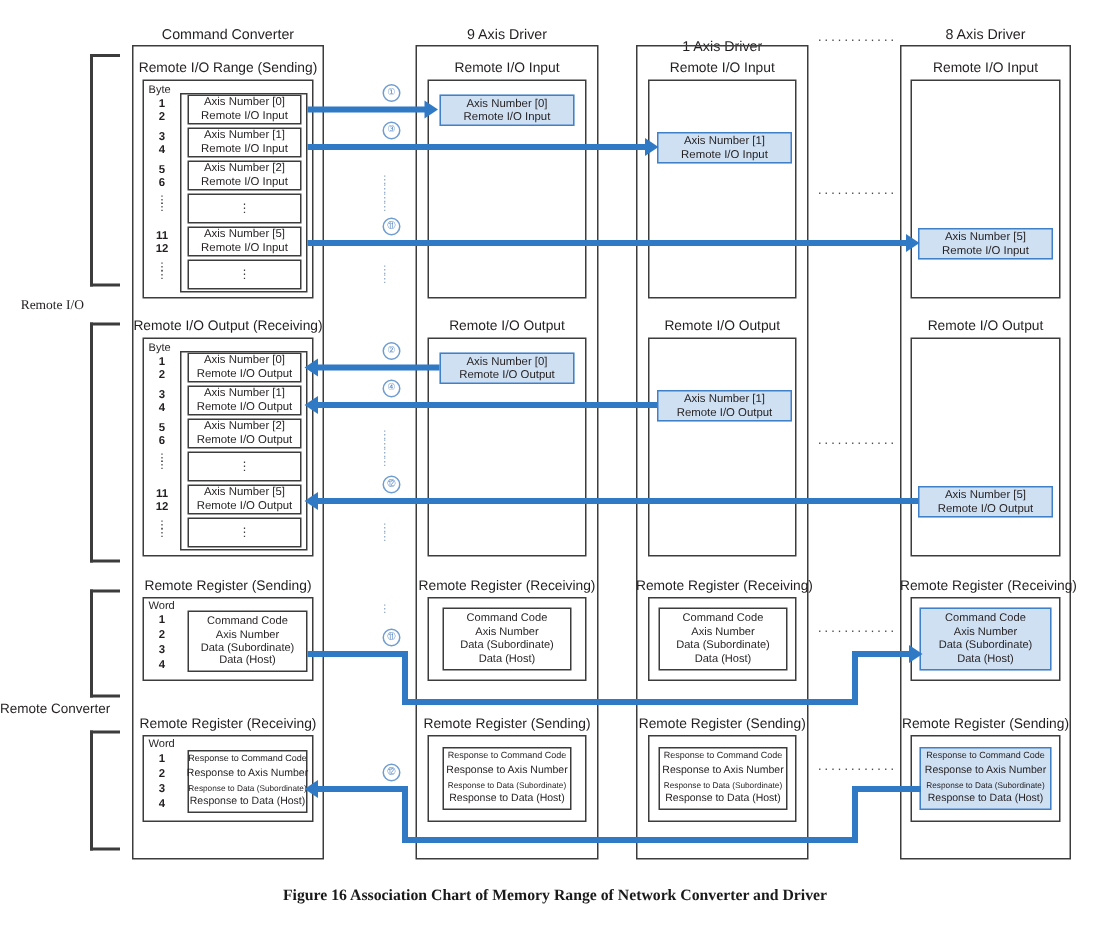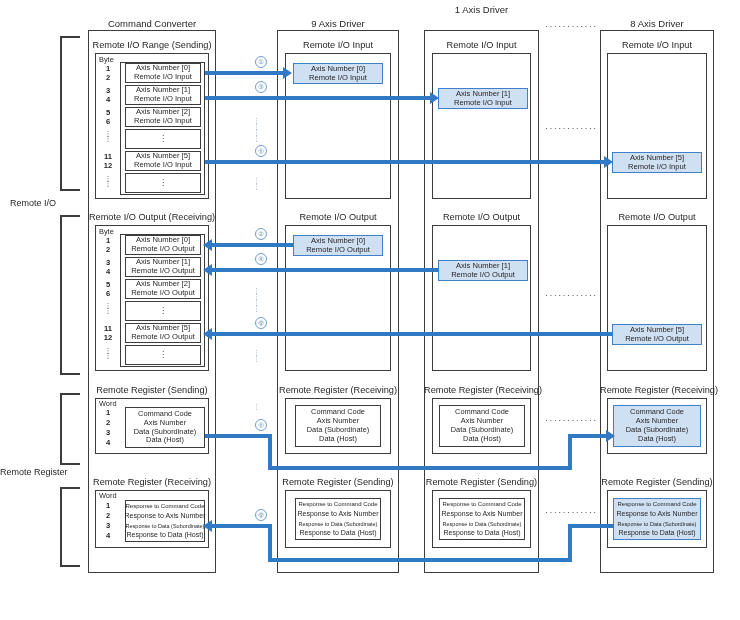--- a/index.html
+++ b/index.html
@@ -74,21 +74,21 @@
            font-family:"Liberation Serif","DejaVu Serif",serif;
            font-size:10.5px;font-weight:700;color:#1a1a1a;}
 </style>
 </head>
 <body>
 
 <div id="stage">
 
   <div class="coltitle" style="left:88px;top:18px;width:128px;">Command Converter</div>
   <div class="coltitle" style="left:277px;top:18px;width:122px;">9 Axis Driver</div>
-  <div class="coltitle" style="left:424px;top:4px;width:115px;">1 Axis Driver</div>
+  <div class="coltitle" style="left:424px;top:26px;width:115px;">1 Axis Driver</div>
   <div class="coltitle" style="left:600px;top:18px;width:114px;">8 Axis Driver</div>
 
   <div class="hdots" style="left:545px;top:22px;">············</div>
   <div class="hdots" style="left:545px;top:124px;">············</div>
   <div class="hdots" style="left:545px;top:291px;">············</div>
   <div class="hdots" style="left:545px;top:416px;">············</div>
   <div class="hdots" style="left:545px;top:508px;">············</div>
 
   <div class="devbox" style="left:88px;top:30px;width:128px;height:543px;"></div>
   <div class="devbox" style="left:277px;top:30px;width:122px;height:543px;"></div>
@@ -338,20 +338,21 @@
   <div class="bh" style="left:212px;top:524px;width:60px;"></div>
   <div class="arrowL" style="left:203px;top:520px;"></div>
   <div class="bv" style="left:268px;top:524px;height:38px;"></div>
   <div class="bh" style="left:268px;top:558px;width:304px;"></div>
   <div class="bv" style="left:568px;top:524px;height:38px;"></div>
   <div class="bh" style="left:568px;top:524px;width:46px;"></div>
   <div class="circnum w2" style="left:255px;top:509px;">⑫</div>
 
   <div class="bracket" style="left:60px;top:36px;width:20px;height:155px;"></div>
   <div class="bracket" style="left:60px;top:215px;width:20px;height:160px;"></div>
-  <div class="brlabel" style="left:0px;top:198px;width:56px;">Remote I/O</div>
+  <div class="brlabel" style="left:0px;top:198px;width:56px;font-family:Liberation Serif, serif;">Remote I/O</div>
 
   <div class="bracket" style="left:60px;top:393px;width:20px;height:72px;"></div>
   <div class="bracket" style="left:60px;top:487px;width:20px;height:80px;"></div>
-  <div class="brlabel" style="left:0px;top:467px;width:56px;">Remote Register</div>
-
+  <div class="brlabel" style="left:0px;top:467px;width:56px;">Remote Converter</div>
+
+  <div class="caption" style="top:592px;">Figure 16    Association Chart of Memory Range of Network Converter and Driver</div>
 
 </div>
 
 </body></html>

